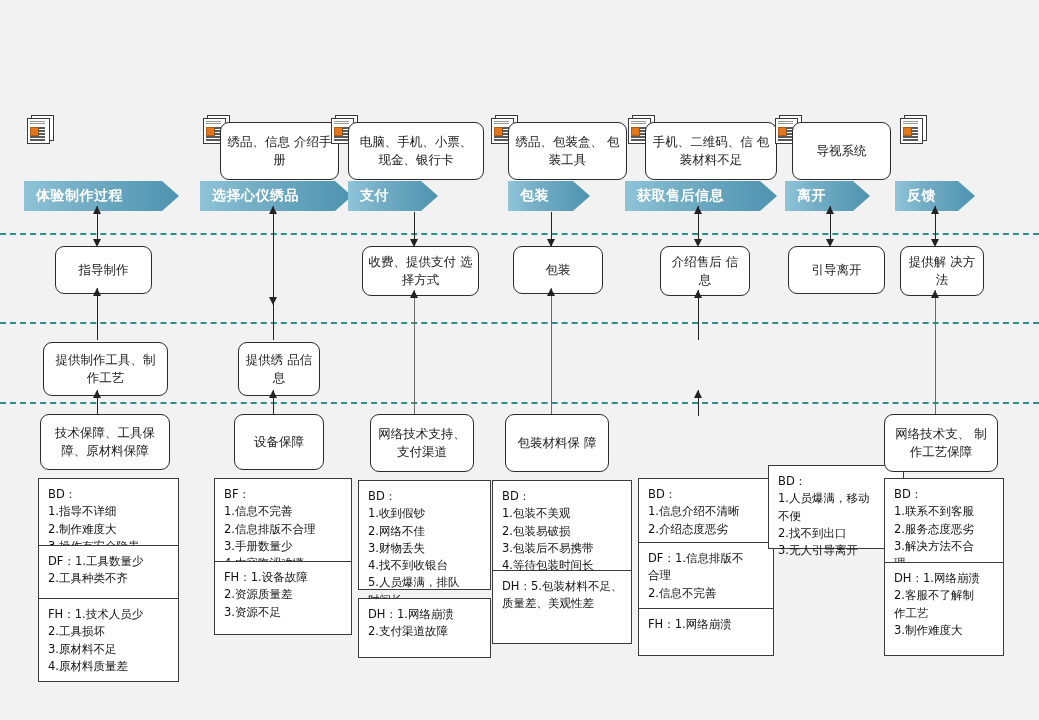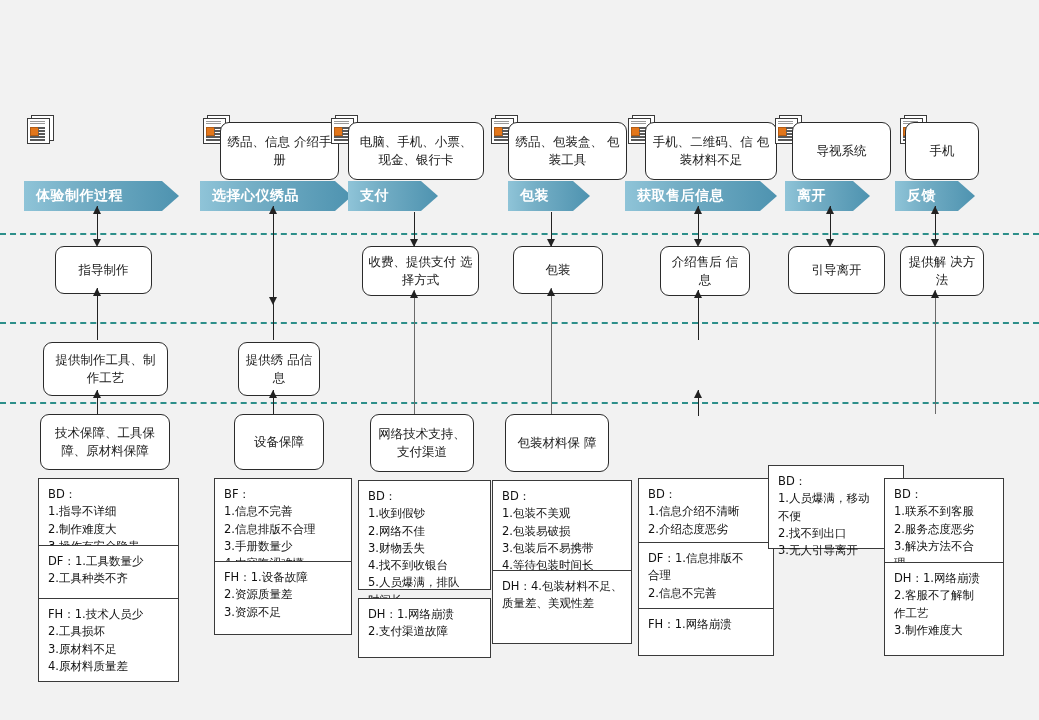--- a/index.html
+++ b/index.html
@@ -260,21 +260,21 @@
   <div class="arrowhead ah-up" style="left:547px;top:288px"></div>
 
   <div class="pbox" style="left:505px;top:414px;width:92px;height:52px">包装材料保
 障</div>
 
   <div class="nbox" style="left:492px;top:480px;width:122px;height:82px">BD：
 1.包装不美观
 2.包装易破损
 3.包装后不易携带
 4.等待包装时间长</div>
-  <div class="nbox" style="left:492px;top:570px;width:122px;height:58px">DH：4.包装材料不足、
+  <div class="nbox" style="left:492px;top:570px;width:122px;height:58px">DH：5.包装材料不足、
 质量差、美观性差</div>
 
   <div class="docicon" style="left:628px;top:115px">
     <div class="back"></div>
       <div class="front">
       <div class="hdr"></div>
         <div class="thumb"></div>
       <div class="ln ln1"></div>
         <div class="ln ln2"></div>
         <div class="ln ln3"></div>
@@ -343,34 +343,35 @@
       <div class="front">
       <div class="hdr"></div>
         <div class="thumb"></div>
       <div class="ln ln1"></div>
         <div class="ln ln2"></div>
         <div class="ln ln3"></div>
       <div class="lnb lb1"></div>
         <div class="lnb lb2"></div>
     </div>
   </div>
-  <div class="evbox" style="left:905px;top:122px;width:60px;height:52px">手机</div>
   <div class="chev" style="left:895px;top:181px;width:80px">反馈</div>
 
   <div class="vline" style="left:935px;top:212px;height:28px"></div>
   <div class="arrowhead ah-up" style="left:931px;top:206px"></div>
   <div class="vline" style="left:935px;top:206px;height:34px"></div>
   <div class="arrowhead ah-down" style="left:931px;top:239px"></div>
 
   <div class="pbox" style="left:900px;top:246px;width:72px;height:44px">提供解
 决方法</div>
 
   <div class="thinline" style="left:935px;top:290px;width:1.3px;height:124px"></div>
   <div class="arrowhead ah-up" style="left:931px;top:290px"></div>
 
+  <div class="pbox" style="left:884px;top:414px;width:102px;height:52px">网络技术支、
+制作工艺保障</div>
 
   <div class="nbox" style="left:884px;top:478px;width:102px;height:76px">BD：
 1.联系不到客服
 2.服务态度恶劣
 3.解决方法不合
 理</div>
   <div class="nbox" style="left:884px;top:562px;width:102px;height:78px">DH：1.网络崩溃
 2.客服不了解制
 作工艺
 3.制作难度大</div>

